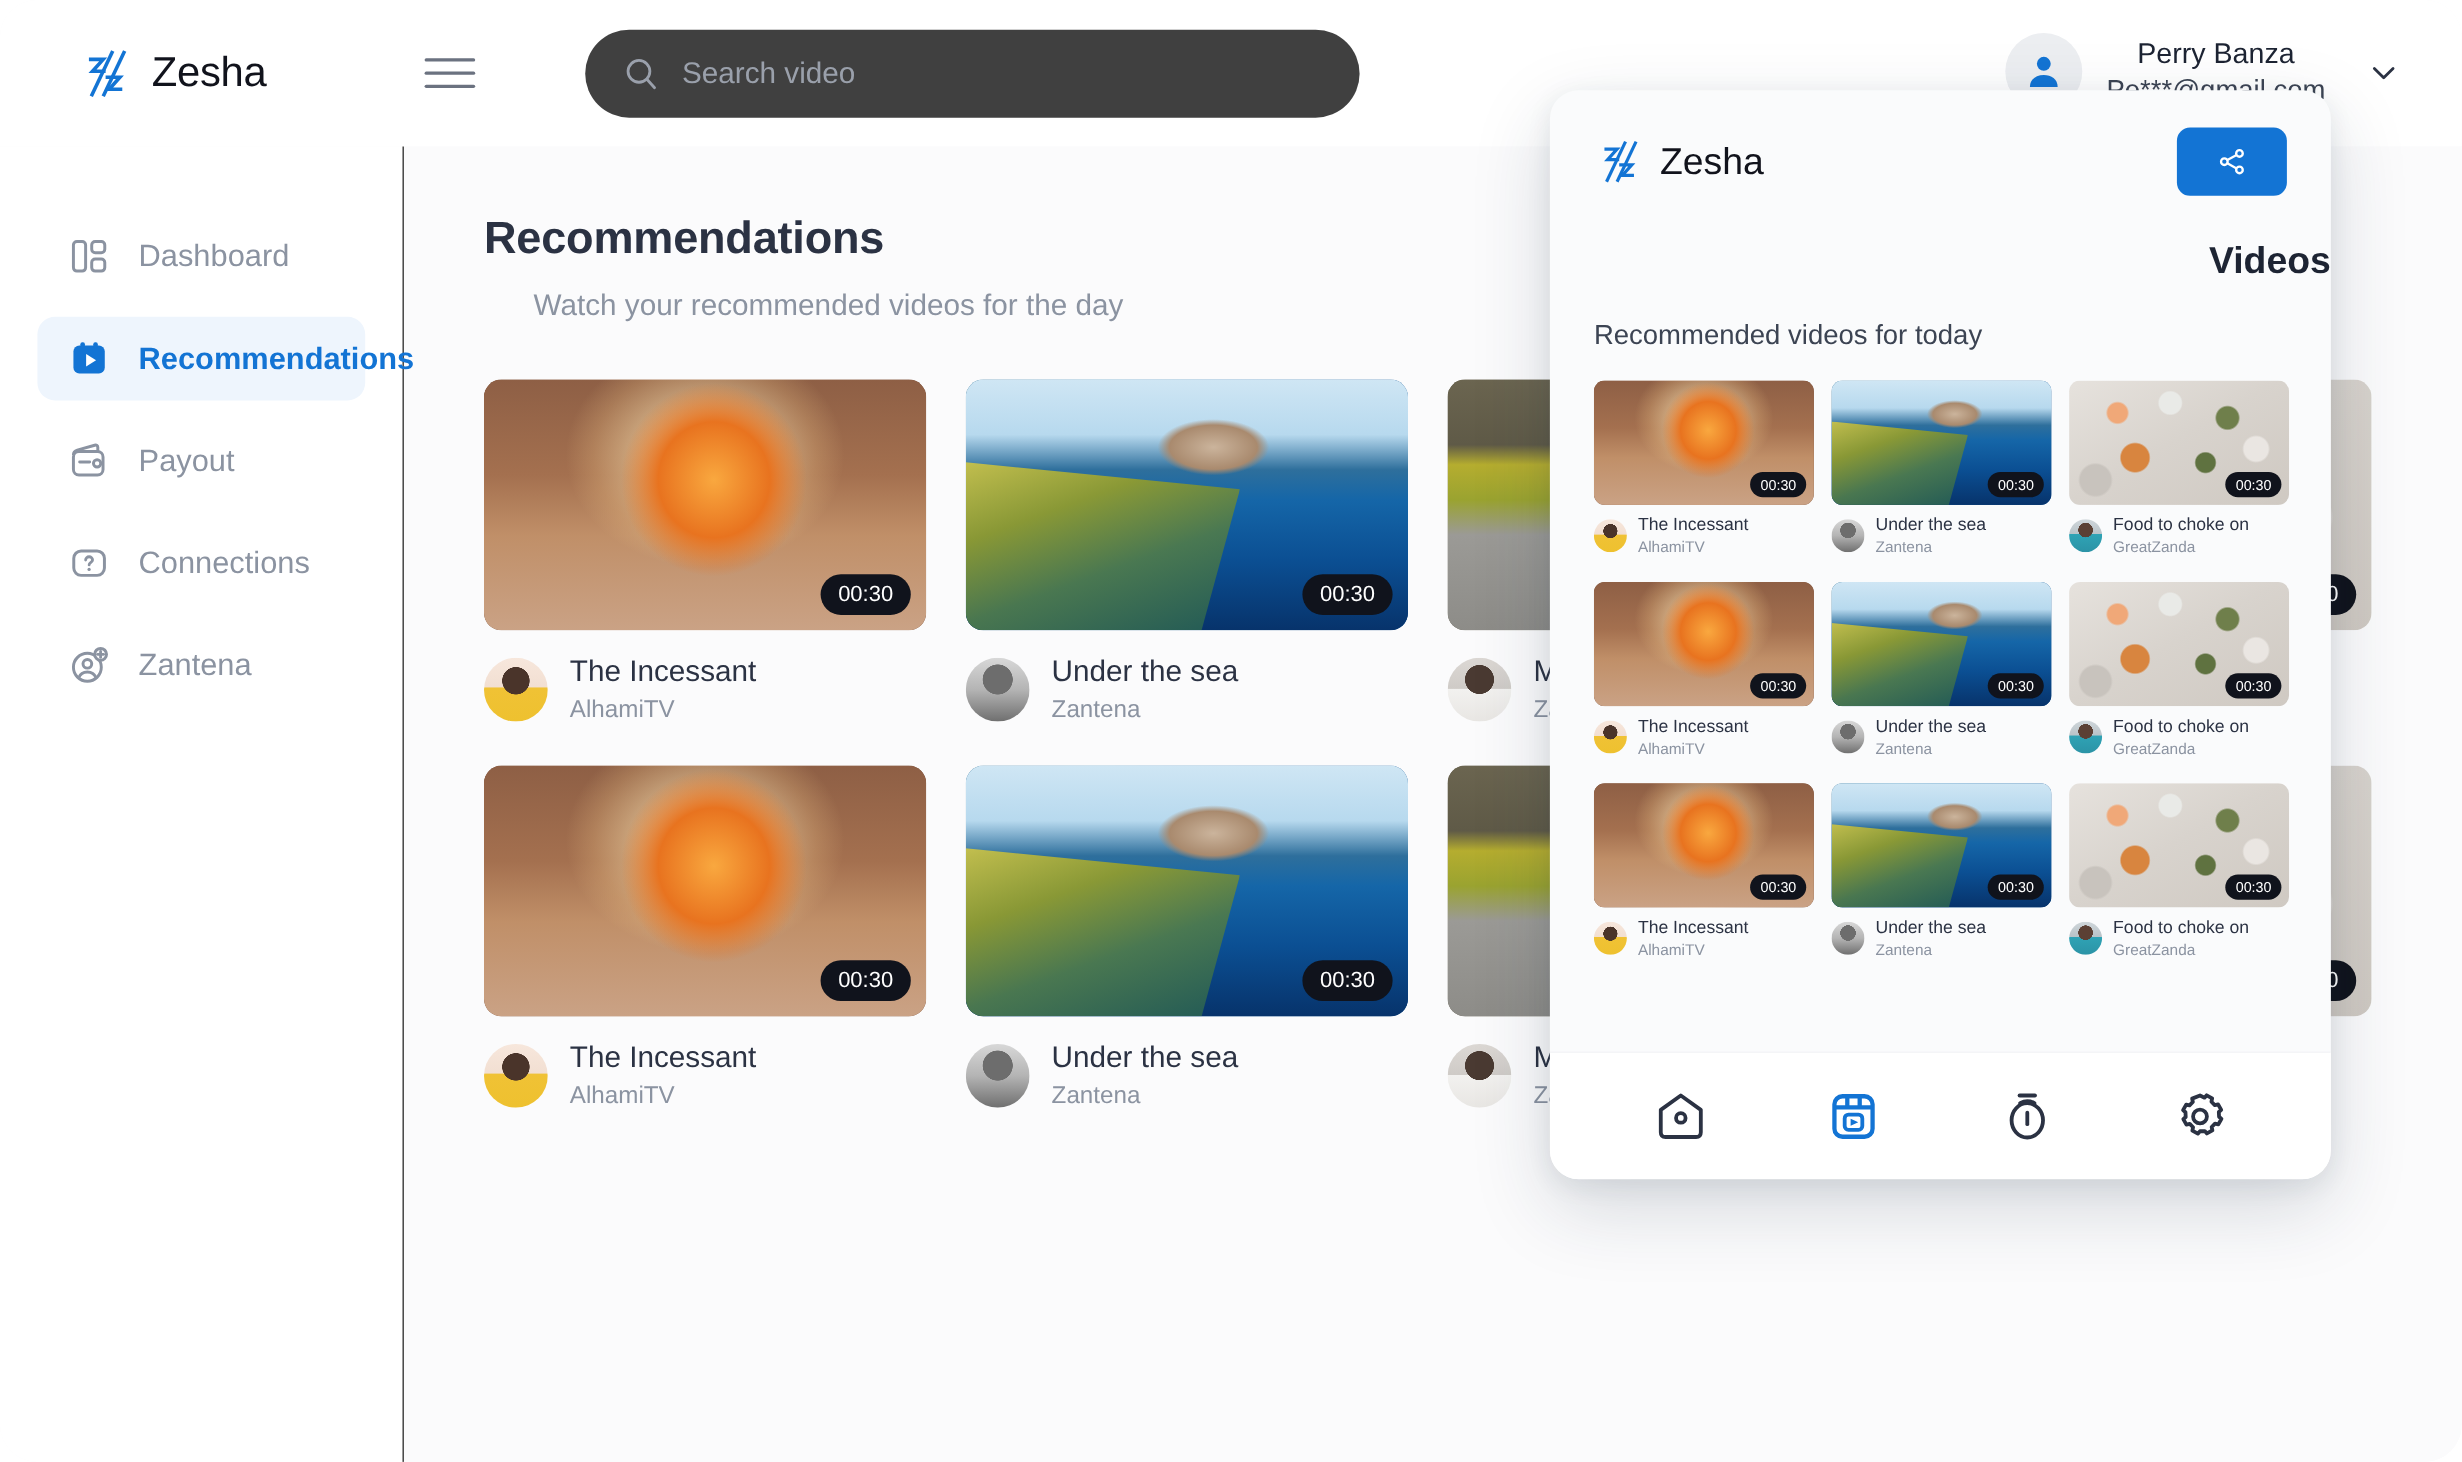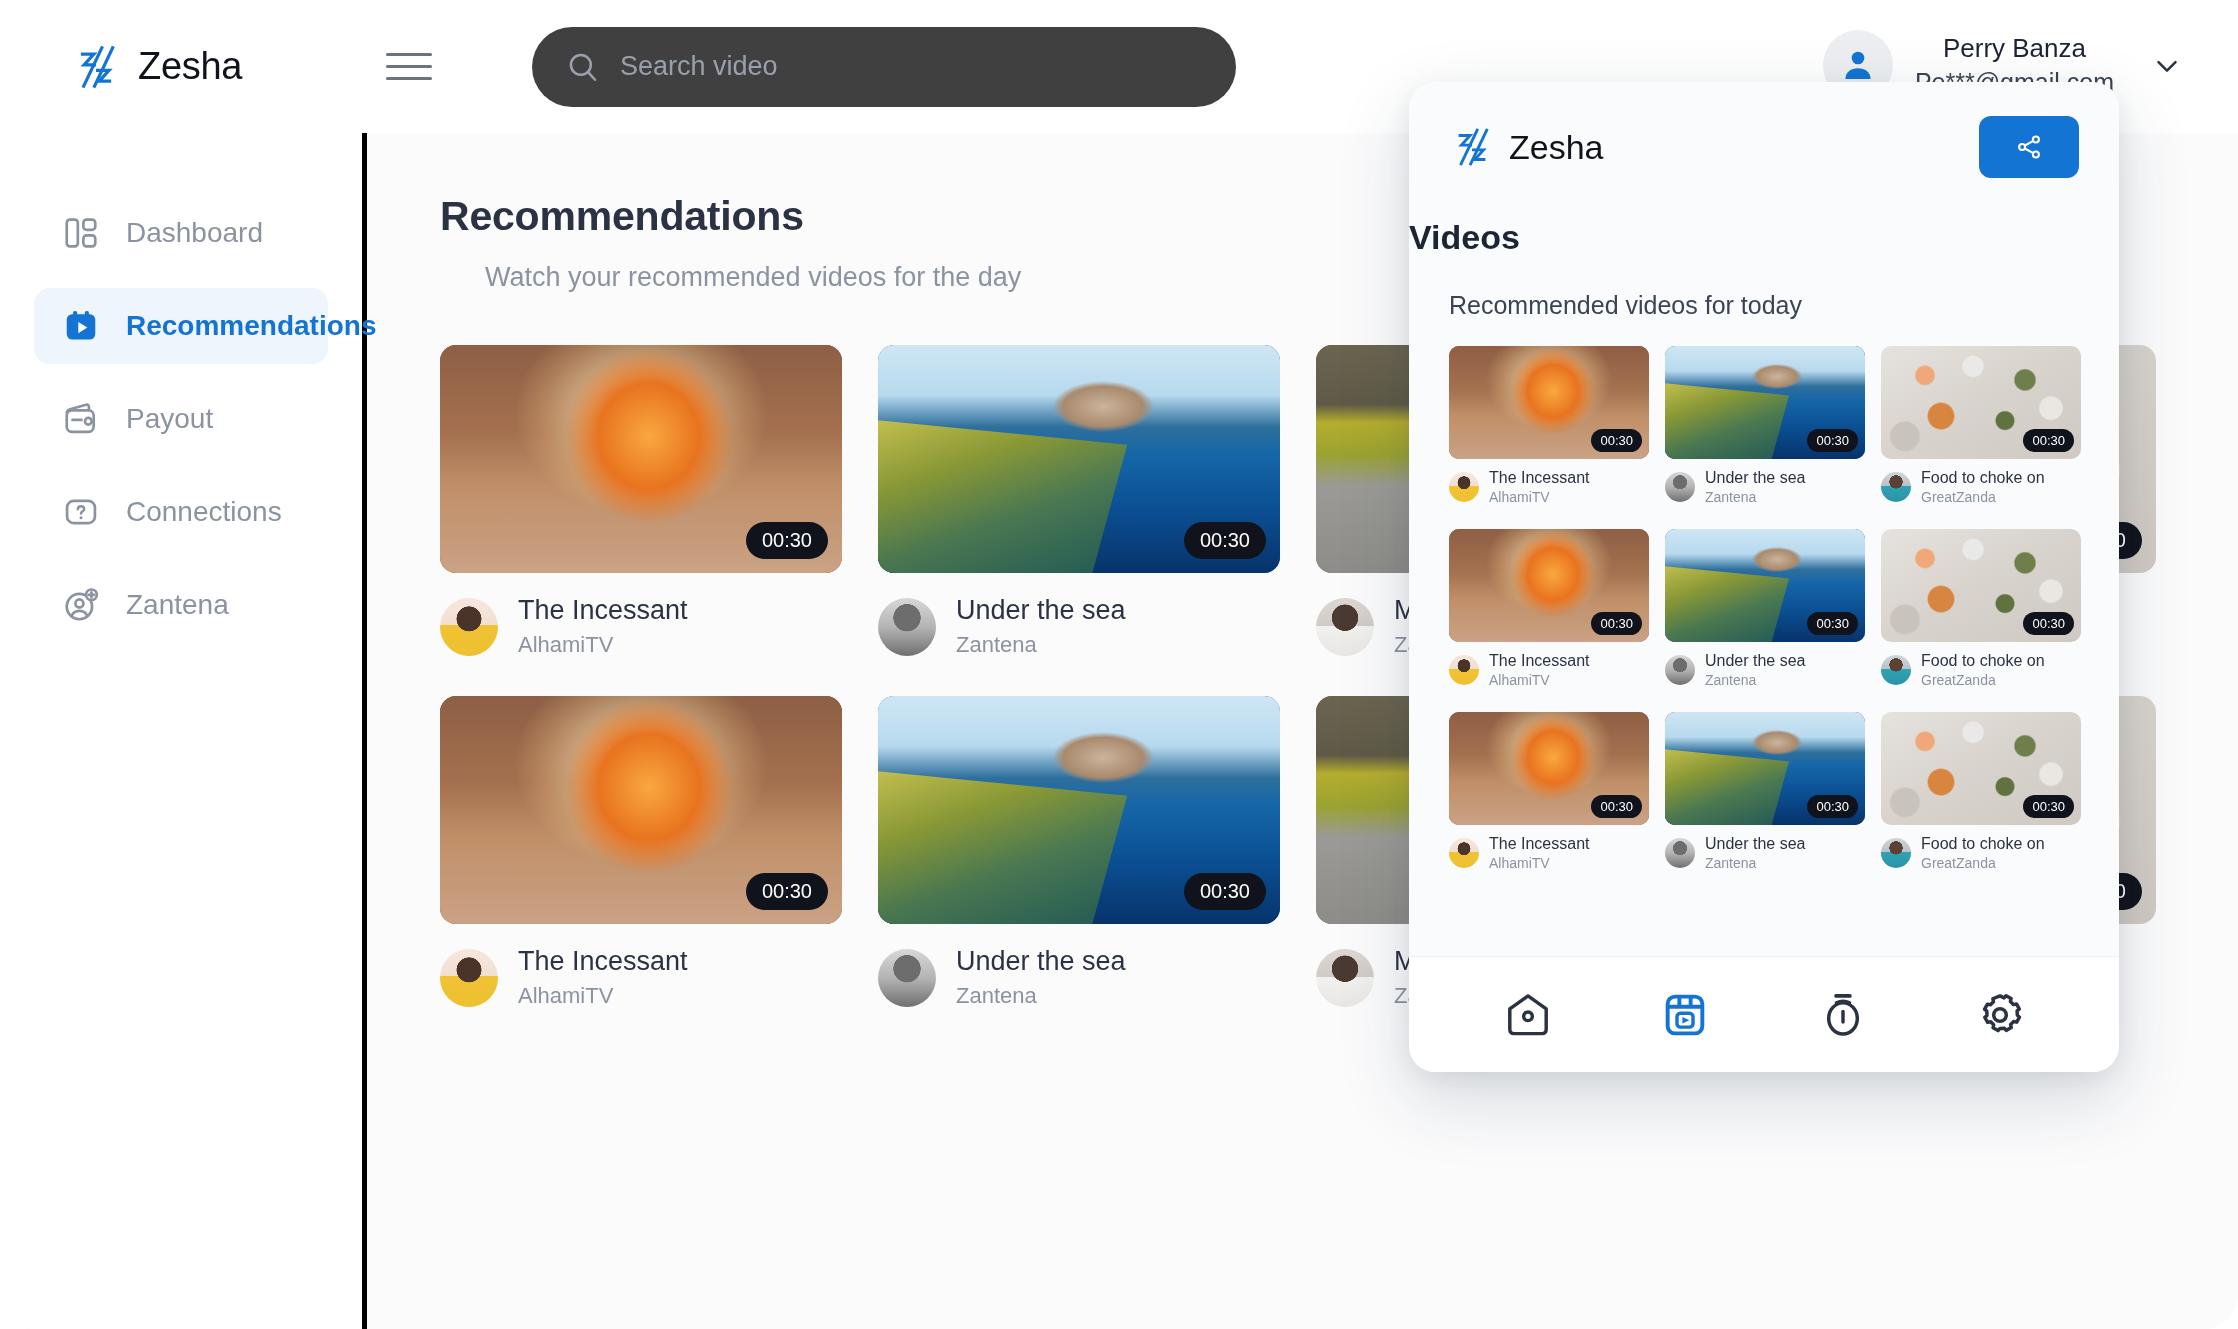--- a/index.html
+++ b/index.html
@@ -61,21 +61,21 @@
   .user-meta { display: flex; flex-direction: column; gap: 4px; }
   .user-name { font-size: 26px; color: #1d2433; margin-left: 28px; }
   .user-mail { font-size: 25px; color: #3c4453; }
   .chev { width: 34px; height: 34px; margin-left: 14px; }
 
   
   .sidebar {
     position: absolute; left: 0; top: 133px;
     width: 367px; height: 1196px;
     background: #ffffff;
-    border-right: 5px solid #000000;
+    border-right: 1px solid #000000;
     padding-top: 62px;
     z-index: 4;
   }
   .nav-item {
     display: flex; align-items: center; gap: 26px;
     height: 76px; margin: 0 34px 17px 34px;
     padding-left: 28px;
     border-radius: 16px;
     cursor: pointer;
   }
@@ -135,21 +135,21 @@
   }
   .panel-brand { display: flex; align-items: center; gap: 14px; }
   .panel-logo { width: 46px; height: 46px; }
   .panel-brand-name { font-size: 34px; color: #11131c; }
   .share-btn {
     width: 100px; height: 62px; border-radius: 12px;
     background: #1374d4; border: none;
     display: flex; align-items: center; justify-content: center;
     cursor: pointer;
   }
-  .panel-title { text-align: left; font-size: 34px; color: #1d2433; margin-top: 40px; font-weight: bold;}
+  .panel-title { text-align: right; font-size: 34px; color: #1d2433; margin-top: 40px; font-weight: bold;}
   .panel-sub { font-size: 25px; color: #3c4453; margin: 34px 0 0 40px; }
 
   .panel-grid {
     margin: 26px 0 0 40px;
     display: grid;
     grid-template-columns: repeat(3, 200px);
     column-gap: 16px;
     row-gap: 24px;
     width: 660px;
   }

